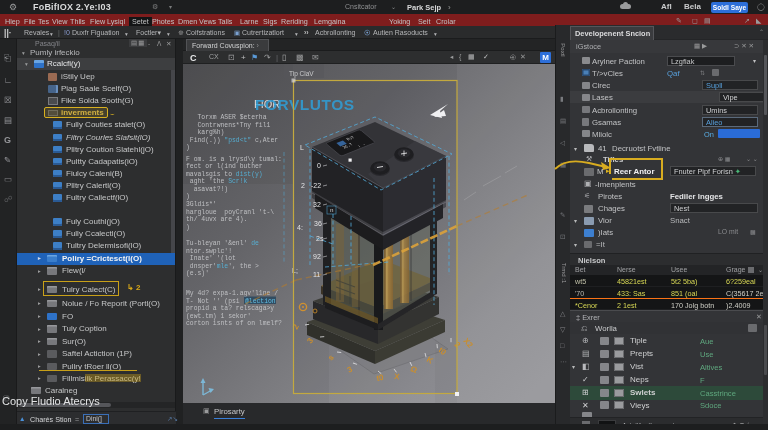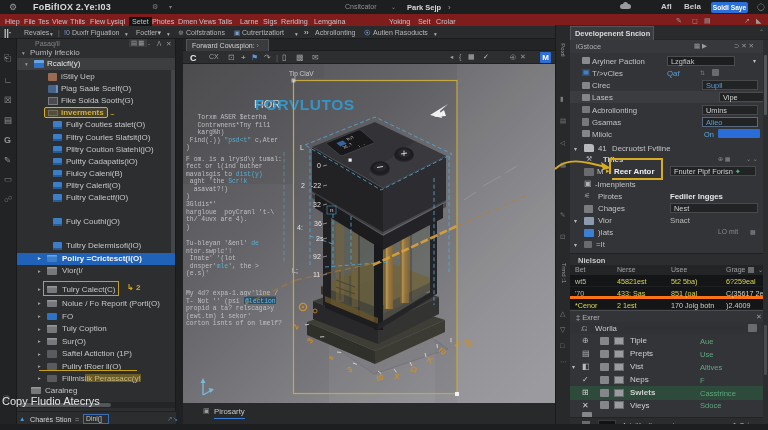--- a/index.html
+++ b/index.html
@@ -126,21 +126,21 @@
 <div class="trow" style="top:68.3px;width:159px;">
 <span style="position:absolute;left:31px;top:2px"><span style="display:inline-block;width:10px;height:6.5px;background:#3c3d40;border:1px solid #606166"></span></span>
 <span class="tt" style="left:44px;color:#d0b048;font-weight:bold">inverments</span>
 <span style="position:absolute;left:27px;top:-0.5px;width:64px;height:11px;border:1.5px solid #d8b020;border-radius:2px;background:rgba(216,176,32,.15)"></span>
 <span style="position:absolute;left:93px;top:3px;color:#d8b020;font-size:7px">⌣</span>
 </div>
 <div class="trow" style="top:80.4px;width:159px;">
 <span style="position:absolute;left:36px;top:2px"><span style="display:inline-block;width:9px;height:7.5px;background:#3d7fc6;border-radius:1px;box-shadow:inset 0 -2px 0 #2a5a94"></span></span>
 <span class="tt" style="left:49px">Fully Couties stalet(O)</span>
 </div>
-<div class="trow" style="top:92.5px;width:159px;">
+<div class="trow" style="top:92.5px;width:159px;font-style:italic;">
 <span style="position:absolute;left:36px;top:2px"><span style="display:inline-block;width:9px;height:7.5px;background:#3d7fc6;border-radius:1px;box-shadow:inset 0 -2px 0 #2a5a94"></span></span>
 <span class="tt" style="left:49px">Filtry Courles Slafsit(lO)</span>
 </div>
 <div class="trow" style="top:104.6px;width:159px;">
 <span style="position:absolute;left:36px;top:2px"><span style="display:inline-block;width:9px;height:7.5px;background:#3d7fc6;border-radius:1px;box-shadow:inset 0 -2px 0 #2a5a94"></span></span>
 <span class="tt" style="left:49px">Plltry Coution Slatehl(jO)</span>
 </div>
 <div class="trow" style="top:116.7px;width:159px;">
 <span style="position:absolute;left:36px;top:2px"><span style="display:inline-block;width:9px;height:7.5px;background:#3d7fc6;border-radius:1px;box-shadow:inset 0 -2px 0 #2a5a94"></span></span>
 <span class="tt" style="left:49px">Pultty Cadapatis(iO)</span>
@@ -153,34 +153,38 @@
 <span style="position:absolute;left:36px;top:2px"><span style="display:inline-block;width:9px;height:7.5px;background:#3d7fc6;border-radius:1px;box-shadow:inset 0 -2px 0 #2a5a94"></span></span>
 <span class="tt" style="left:49px">Plltry Calertl(O)</span>
 </div>
 <div class="trow" style="top:153.0px;width:159px;">
 <span style="position:absolute;left:36px;top:2px"><span style="display:inline-block;width:9px;height:7.5px;background:#3d7fc6;border-radius:1px;box-shadow:inset 0 -2px 0 #2a5a94"></span></span>
 <span class="tt" style="left:49px">Fultry Callectf(lO)</span>
 </div>
 <div class="trow" style="top:177.2px;width:159px;">
 <span style="position:absolute;left:36px;top:2px"><span style="display:inline-block;width:9px;height:7.5px;background:#3d7fc6;border-radius:1px;box-shadow:inset 0 -2px 0 #2a5a94"></span></span>
 <span class="tt" style="left:49px">Fuly Couthl(jO)</span>
+</div>
+<div class="trow" style="top:189.3px;width:159px;">
+<span style="position:absolute;left:36px;top:2px"><span style="display:inline-block;width:9px;height:7.5px;background:#3d7fc6;border-radius:1px;box-shadow:inset 0 -2px 0 #2a5a94"></span></span>
+<span class="tt" style="left:49px">Fully Ccalectl(O)</span>
 </div>
 <div class="trow" style="top:201.4px;width:159px;">
 <span style="position:absolute;left:36px;top:2px"><span style="display:inline-block;width:9px;height:7.5px;background:#3d7fc6;border-radius:1px;box-shadow:inset 0 -2px 0 #2a5a94"></span></span>
 <span class="tt" style="left:49px">Tultry Delermisofi(lO)</span>
 </div>
 <div class="trow" style="top:213.5px;width:159px;background:#1f62b8;color:#f2f3f4;font-weight:bold;">
 <span style="position:absolute;left:21px;top:2.5px;font-size:5.5px;color:#d0d8e8">▸</span>
 <span style="position:absolute;left:30px;top:2px"><span style="display:inline-block;width:10px;height:7.5px;background:#3a7ecc;border-radius:1px;box-shadow:inset 0 1.5px 0 #6aa5e2"></span></span>
 <span class="tt" style="left:45px">Poliry =Crictesct(l(O)</span>
 </div>
 <div class="trow" style="top:226.0px;width:159px;">
 <span style="position:absolute;left:21px;top:2.5px;font-size:5.5px;color:#9a9b9c">▸</span>
 <span style="position:absolute;left:30px;top:2px"><span style="display:inline-block;width:10px;height:7.5px;background:#77787c;border-radius:1px;box-shadow:inset 0 1.5px 0 #97989c"></span></span>
-<span class="tt" style="left:45px">Vior(l/</span>
+<span class="tt" style="left:45px">Flew(l/</span>
 </div>
 <div class="trow" style="top:244.5px;width:159px;">
 <span style="position:absolute;left:21px;top:2.5px;font-size:5.5px;color:#9a9b9c">▸</span>
 <span style="position:absolute;left:30px;top:2px"><span style="display:inline-block;width:10px;height:7.5px;background:#77787c;border-radius:1px;box-shadow:inset 0 1.5px 0 #97989c"></span></span>
 <span class="tt" style="left:45px">Tulry Calect(C)</span>
 <span style="position:absolute;left:26px;top:-3px;width:76px;height:15px;border:1.5px solid #c8a018"></span>
 <span style="position:absolute;left:110px;top:-1px;color:#d8a818;font-weight:bold;font-size:8px">↳ 2</span>
 </div>
 <div class="trow" style="top:258.5px;width:159px;">
 <span style="position:absolute;left:21px;top:2.5px;font-size:5.5px;color:#9a9b9c">▸</span>
@@ -582,21 +586,21 @@
       <span style="position:absolute;left:156px;top:1px;color:#9fa0a3;font-size:7px">Grage</span>
       <span style="position:absolute;left:178px;top:1.5px;width:6px;height:6px;background:#6a6b6e"></span>
       <span style="position:absolute;left:188px;top:1px;color:#9a9b9c;font-size:6px">⌄</span>
     </div>
 <div style="position:absolute;left:0;top:250px;width:198px;height:11.5px;background:#141516;border-bottom:1px solid #1e1f21">
       <span style="position:absolute;left:5px;top:2px;color:#c0c0a8;font-size:7.2px;white-space:nowrap">wt5</span>
       <span style="position:absolute;left:47px;top:2px;color:#d8d855;font-size:7.2px;white-space:nowrap">45821est</span>
       <span style="position:absolute;left:101px;top:2px;color:#d8d855;font-size:7.2px;white-space:nowrap">5t2 5ba)</span>
       <span style="position:absolute;left:156px;top:2px;color:#d8d855;font-size:7.2px;white-space:nowrap">6?259eal</span>
     </div>
-<div style="position:absolute;left:0;top:262px;width:198px;height:11.5px;background:#141516;border-bottom:3px solid #f97316">
+<div style="position:absolute;left:0;top:262px;width:198px;height:11.5px;background:#141516;border-bottom:1px solid #f97316">
       <span style="position:absolute;left:5px;top:2px;color:#b8b8b0;font-size:7.2px;white-space:nowrap">'70</span>
       <span style="position:absolute;left:47px;top:2px;color:#d8d855;font-size:7.2px;white-space:nowrap">433: Sas</span>
       <span style="position:absolute;left:101px;top:2px;color:#d8d855;font-size:7.2px;white-space:nowrap">851 (oal</span>
       <span style="position:absolute;left:156px;top:2px;color:#d0d0c8;font-size:7.2px;white-space:nowrap">C(35617 2et</span>
     </div>
 <div style="position:absolute;left:0;top:273.5px;width:198px;height:11.5px;background:#141516;border-bottom:1px solid #1e1f21">
       <span style="position:absolute;left:5px;top:2px;color:#d8d855;font-size:7.2px;white-space:nowrap">*Cenor</span>
       <span style="position:absolute;left:47px;top:2px;color:#d8d855;font-size:7.2px;white-space:nowrap">2 1est</span>
       <span style="position:absolute;left:101px;top:2px;color:#d0d0c8;font-size:7.2px;white-space:nowrap">170 Jolg botn</span>
       <span style="position:absolute;left:156px;top:2px;color:#d0d0c8;font-size:7.2px;white-space:nowrap">)2.4009</span>

